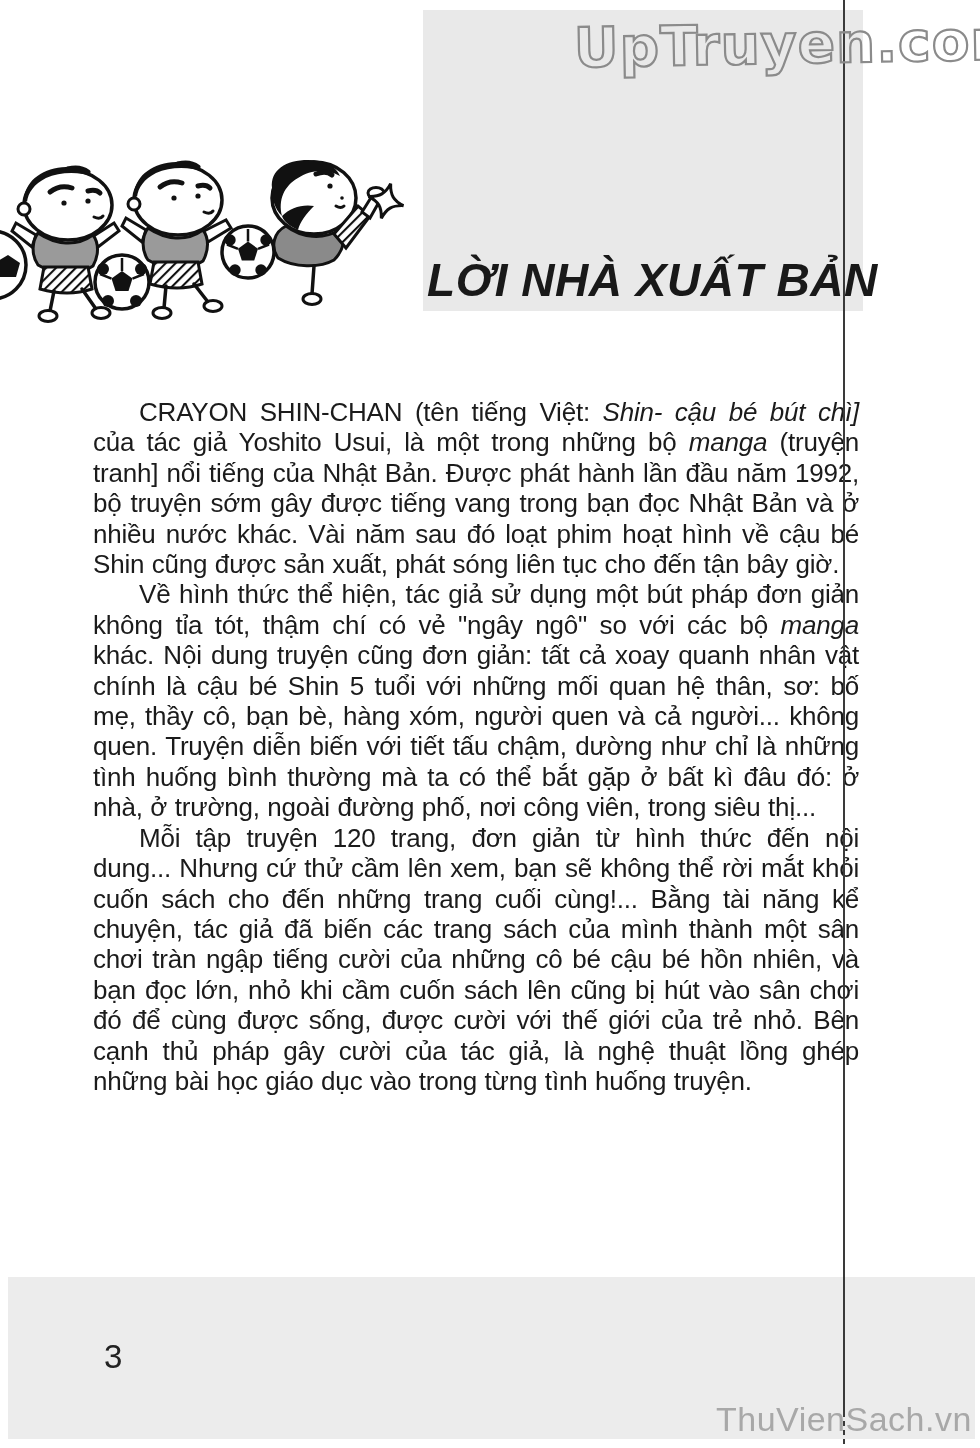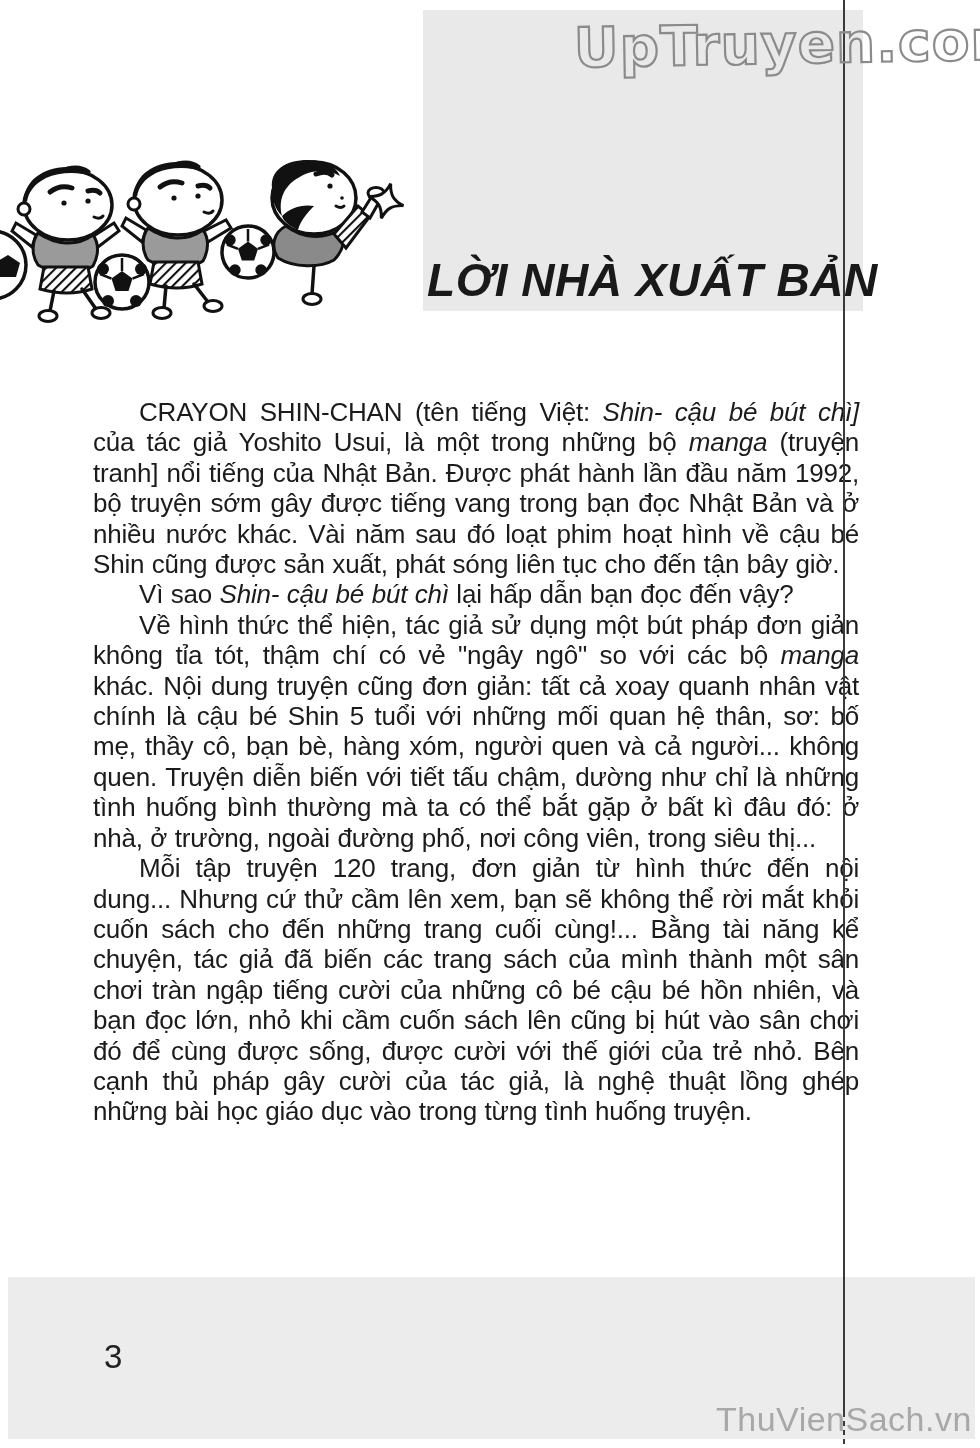--- a/index.html
+++ b/index.html
@@ -146,20 +146,19 @@
     <ellipse cx="0" cy="97" rx="9" ry="5.5" fill="#ffffff" stroke="#111111" stroke-width="3"></ellipse>
   </g>
 
   <g transform="translate(386,51) rotate(15)">
     <path d="M 0,-18 C 2.5,-7 7,-2.5 18,0 C 7,2.5 2.5,7 0,18 C -2.5,7 -7,2.5 -18,0 C -7,-2.5 -2.5,-7 0,-18 Z" fill="#ffffff" stroke="#111111" stroke-width="3"></path>
   </g>
 </svg>
 
 <div class="body-text">
     <p><span>CRAYON SHIN-CHAN (tên tiếng Việt: </span><em>Shin- cậu bé bút chì]</em><span> của tác giả Yoshito Usui, là một trong những bộ </span><em>manga</em><span> (truyện tranh] nổi tiếng của Nhật Bản. Được phát hành lần đầu năm 1992, bộ truyện sớm gây được tiếng vang trong bạn đọc Nhật Bản và ở nhiều nước khác. Vài năm sau đó loạt phim hoạt hình về cậu bé Shin cũng được sản xuất, phát sóng liên tục cho đến tận bây giờ.</span></p>
-    <p><span>Vì sao </span><em>Shin- cậu bé bút chì</em><span> lại hấp dẫn bạn đọc đến vậy?</span></p>
     <p><span>Về hình thức thể hiện, tác giả sử dụng một bút pháp đơn giản không tỉa tót, thậm chí có vẻ "ngây ngô" so với các bộ </span><em>manga</em><span> khác. Nội dung truyện cũng đơn giản: tất cả xoay quanh nhân vật chính là cậu bé Shin 5 tuổi với những mối quan hệ thân, sơ: bố mẹ, thầy cô, bạn bè, hàng xóm, người quen và cả người... không quen. Truyện diễn biến với tiết tấu chậm, dường như chỉ là những tình huống bình thường mà ta có thể bắt gặp ở bất kì đâu đó: ở nhà, ở trường, ngoài đường phố, nơi công viên, trong siêu thị...</span></p>
     <p><span>Mỗi tập truyện 120 trang, đơn giản từ hình thức đến nội dung... Nhưng cứ thử cầm lên xem, bạn sẽ không thể rời mắt khỏi cuốn sách cho đến những trang cuối cùng!... Bằng tài năng kể chuyện, tác giả đã biến các trang sách của mình thành một sân chơi tràn ngập tiếng cười của những cô bé cậu bé hồn nhiên, và bạn đọc lớn, nhỏ khi cầm cuốn sách lên cũng bị hút vào sân chơi đó để cùng được sống, được cười với thế giới của trẻ nhỏ. Bên cạnh thủ pháp gây cười của tác giả, là nghệ thuật lồng ghép những bài học giáo dục vào trong từng tình huống truyện.</span></p>
   </div>
 
 <div class="page-number">3</div>
 
 <div class="wm-bottom">ThuVienSach.vn</div>
 
 </body></html>

